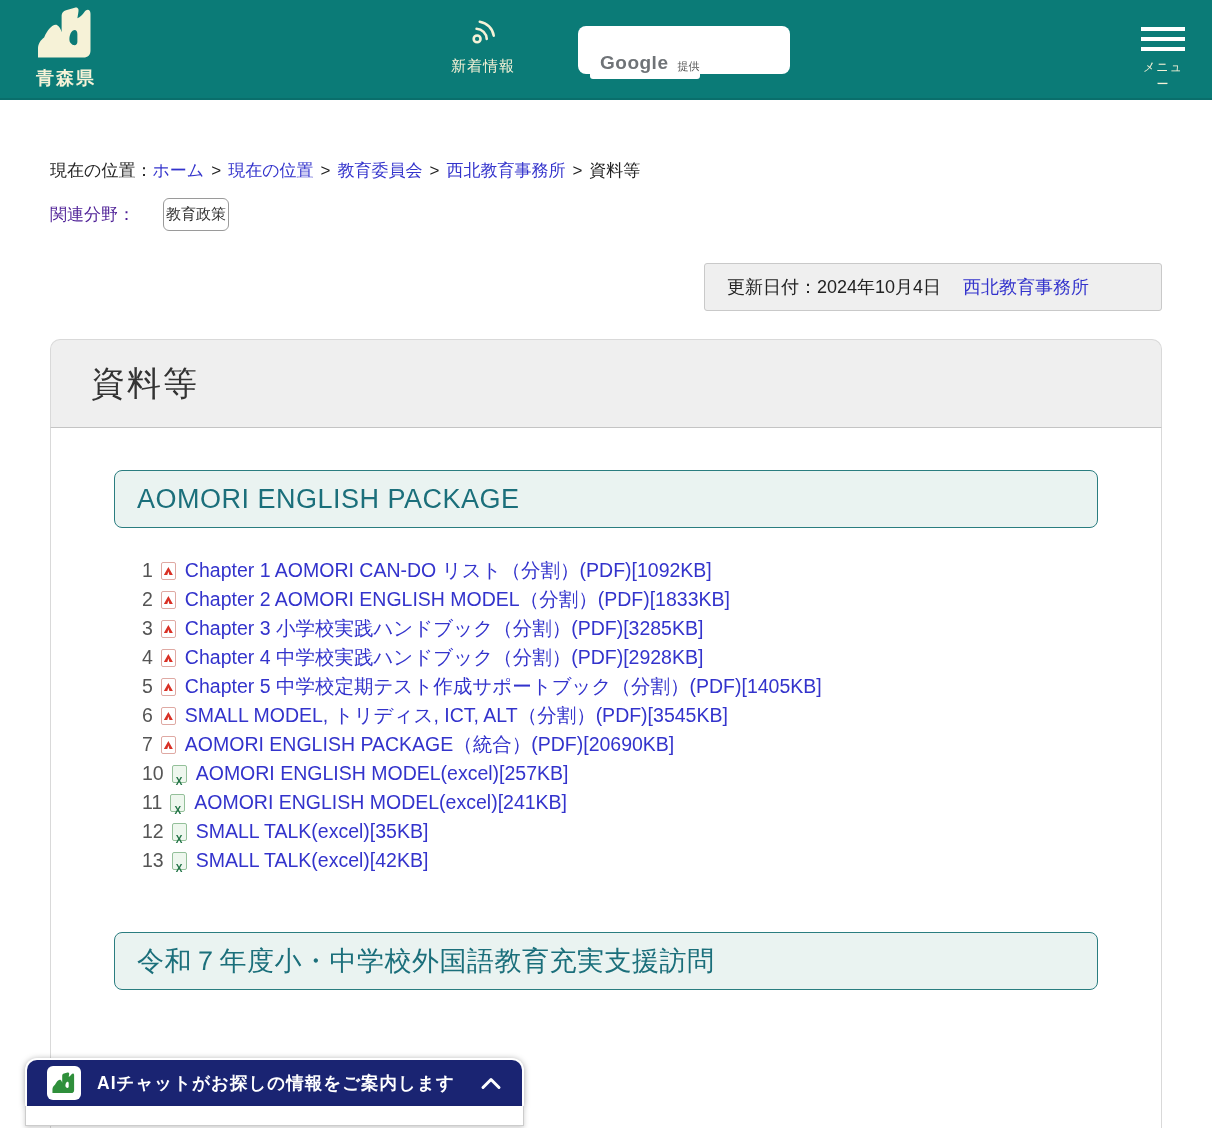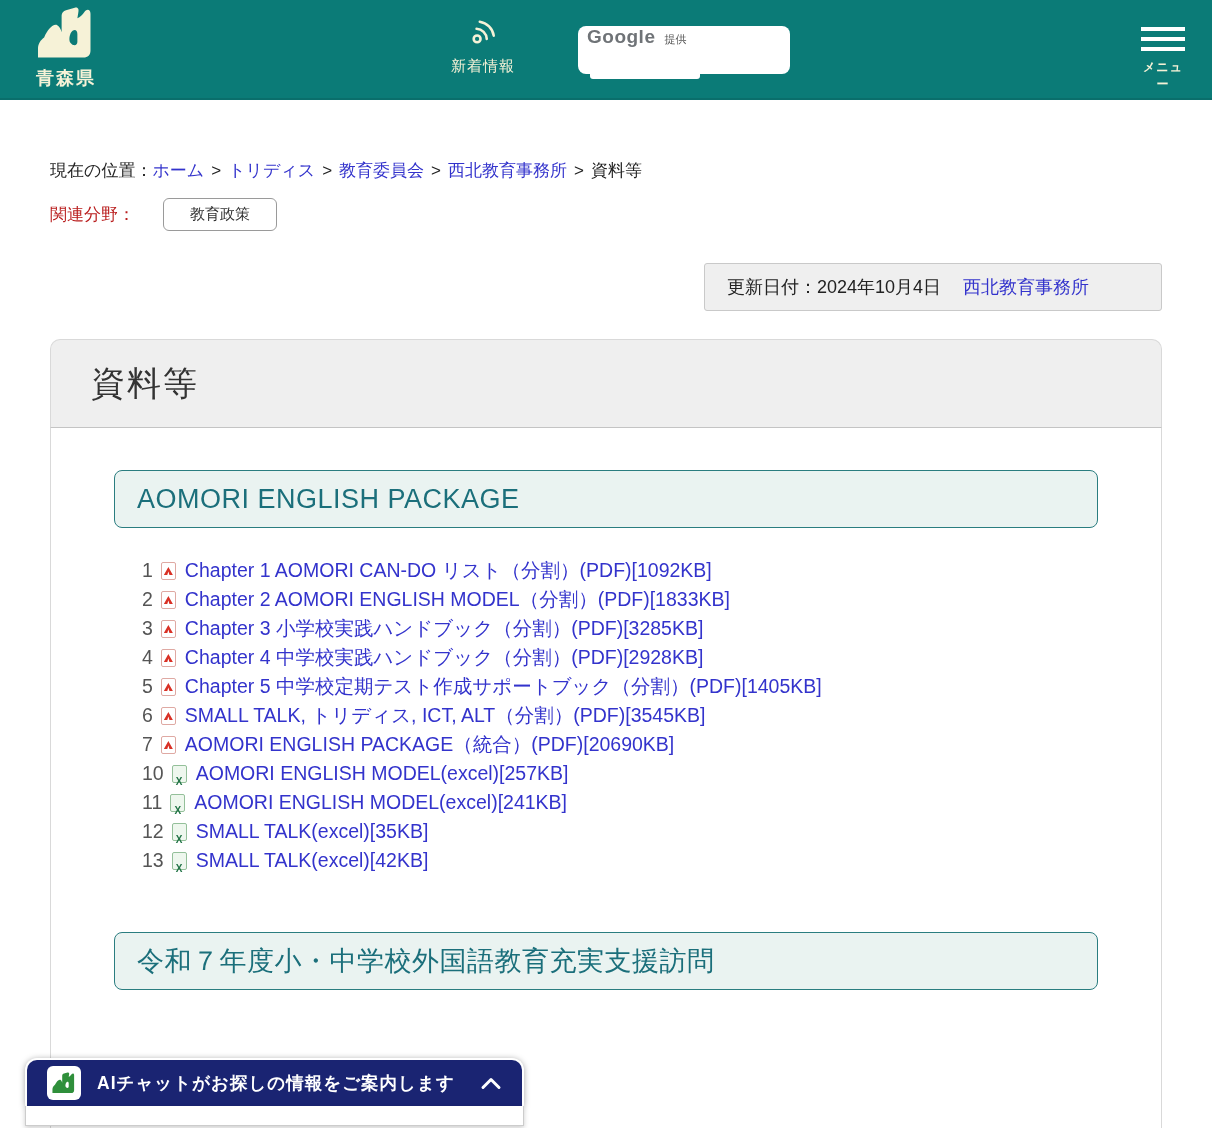--- a/index.html
+++ b/index.html
@@ -14,40 +14,40 @@
   .site-header {
     position:absolute; top:0; left:0; width:1212px; height:100px;
     background:#0b7b77; border-bottom:2px solid #0a6e6b;
   }
   .logo { position:absolute; left:28px; top:5px; width:76px; text-align:center; cursor:pointer; }
   .logo-text { color:#f6f2d7; font-size:18px; font-weight:bold; letter-spacing:2px; margin-top:1px; }
   .news { position:absolute; left:440px; top:18px; width:86px; text-align:center; cursor:pointer; }
   .news-label { color:#f6f2d7; font-size:15px; margin-top:5px; letter-spacing:1px; }
   .search-box {
     position:absolute; left:578px; top:26px; width:212px; height:48px;
-    background:#ffffff; border-radius:8px; display:flex; align-items:flex-start; padding-left:9px;
+    background:#ffffff; border-radius:8px; display:flex; align-items:flex-end; padding-left:22px;
   }
   .search-box .tab {
     position:absolute; left:12px; top:100%; width:110px; height:5px;
     background:#ffffff; border-radius:0 0 3px 3px;
   }
   .g-logo { color:#6f7377; font-size:19px; font-weight:600; letter-spacing:.5px; }
   .g-by   { color:#555; font-size:11px; margin-left:9px; margin-top:6px; }
   .menu-btn { position:absolute; left:1140px; top:27px; width:46px; text-align:center; cursor:pointer; }
   .menu-bar { width:44px; height:4px; background:#ffffff; margin:0 auto 6px auto; }
-  .menu-label { color:#f6f2d7; font-size:12px; letter-spacing:1px; margin-top:8px;font-weight:bold; }
+  .menu-label { color:#f6f2d7; font-size:12px; letter-spacing:1px; margin-top:8px; }
 
   
   .breadcrumb { position:absolute; left:50px; top:159px; font-size:17px; color:#222; }
   .breadcrumb a { color:#3333cc; }
   .bc-sep { margin:0 7px; color:#222; }
   .related { position:absolute; left:50px; top:198px; display:flex; align-items:center; }
-  .related-label { font-size:17px; color:#b91c1c; }
+  .related-label { font-size:17px; color:#4c1d95; }
   .tag-btn {
-    display:inline-block; margin-left:28px; padding:6px 26px; font-size:15px; color:#333;
+    display:inline-block; margin-left:28px; padding:6px 2px; font-size:15px; color:#333;
     background:#fff; border:1px solid #9a9a9a; border-radius:6px; cursor:pointer;
   }
 
   
   .update-box {
     position:absolute; left:704px; top:263px; width:458px; height:48px;
     background:#efefef; border:1px solid #c9c9c9; border-radius:3px;
     display:flex; align-items:center; padding-left:22px; font-size:18px;
   }
   .update-box a { color:#3333cc; margin-left:22px; }
@@ -140,21 +140,21 @@
     <span>
       <div class="menu-bar"></div>
       <div class="menu-bar"></div>
       <div class="menu-bar"></div>
     </span>
     <div class="menu-label">メニュー</div>
   </div>
 </header>
 
 <nav class="breadcrumb">
-  <span>現在の位置：</span><a href="#">ホーム</a><span class="bc-sep">&gt;</span><a href="#">トリディス</a><span class="bc-sep">&gt;</span><a href="#">教育委員会</a><span class="bc-sep">&gt;</span><a href="#">西北教育事務所</a><span class="bc-sep">&gt;</span><span>資料等</span>
+  <span>現在の位置：</span><a href="#">ホーム</a><span class="bc-sep">&gt;</span><a href="#">現在の位置</a><span class="bc-sep">&gt;</span><a href="#">教育委員会</a><span class="bc-sep">&gt;</span><a href="#">西北教育事務所</a><span class="bc-sep">&gt;</span><span>資料等</span>
 </nav>
 
 <div class="related">
   <span class="related-label">関連分野：</span>
   <span class="tag-btn">教育政策</span>
 </div>
 
 <div class="update-box">
   <span>更新日付：2024年10月4日</span>
   <a href="#">西北教育事務所</a>
@@ -182,21 +182,21 @@
 
   <div class="file-row">
     <span class="num">4</span><span class="ficon pdf"></span><a class="flink" href="#">Chapter 4  中学校実践ハンドブック（分割）(PDF)[2928KB]</a>
   </div>
 
   <div class="file-row">
     <span class="num">5</span><span class="ficon pdf"></span><a class="flink" href="#">Chapter 5  中学校定期テスト作成サポートブック（分割）(PDF)[1405KB]</a>
   </div>
 
   <div class="file-row">
-    <span class="num">6</span><span class="ficon pdf"></span><a class="flink" href="#">SMALL TALK, トリディス, ICT, ALT（分割）(PDF)[3545KB]</a>
+    <span class="num">6</span><span class="ficon pdf"></span><a class="flink" href="#">SMALL MODEL, トリディス, ICT, ALT（分割）(PDF)[3545KB]</a>
   </div>
 
   <div class="file-row">
     <span class="num">7</span><span class="ficon pdf"></span><a class="flink" href="#">AOMORI ENGLISH PACKAGE（統合）(PDF)[20690KB]</a>
   </div>
 
 
 
   <div class="file-row">
     <span class="num">10</span><span class="ficon excel"></span><a class="flink" href="#">AOMORI ENGLISH MODEL(excel)[257KB]</a>

